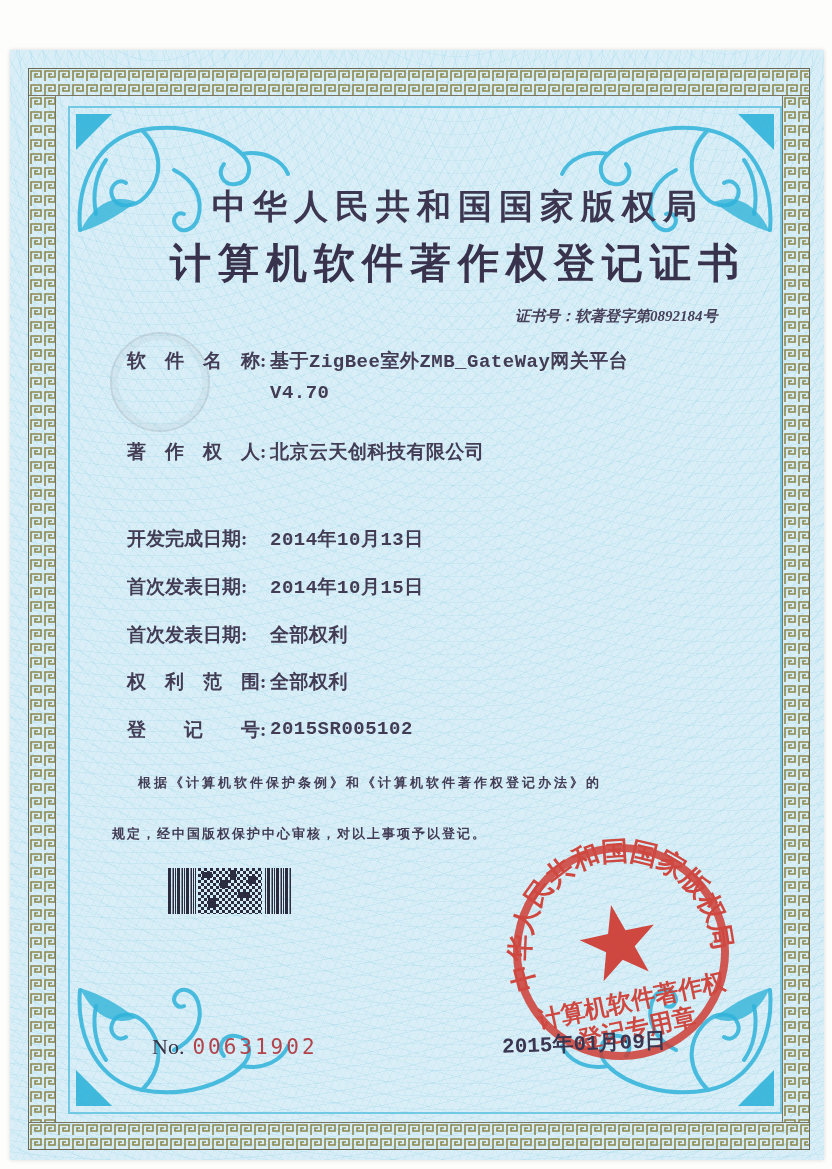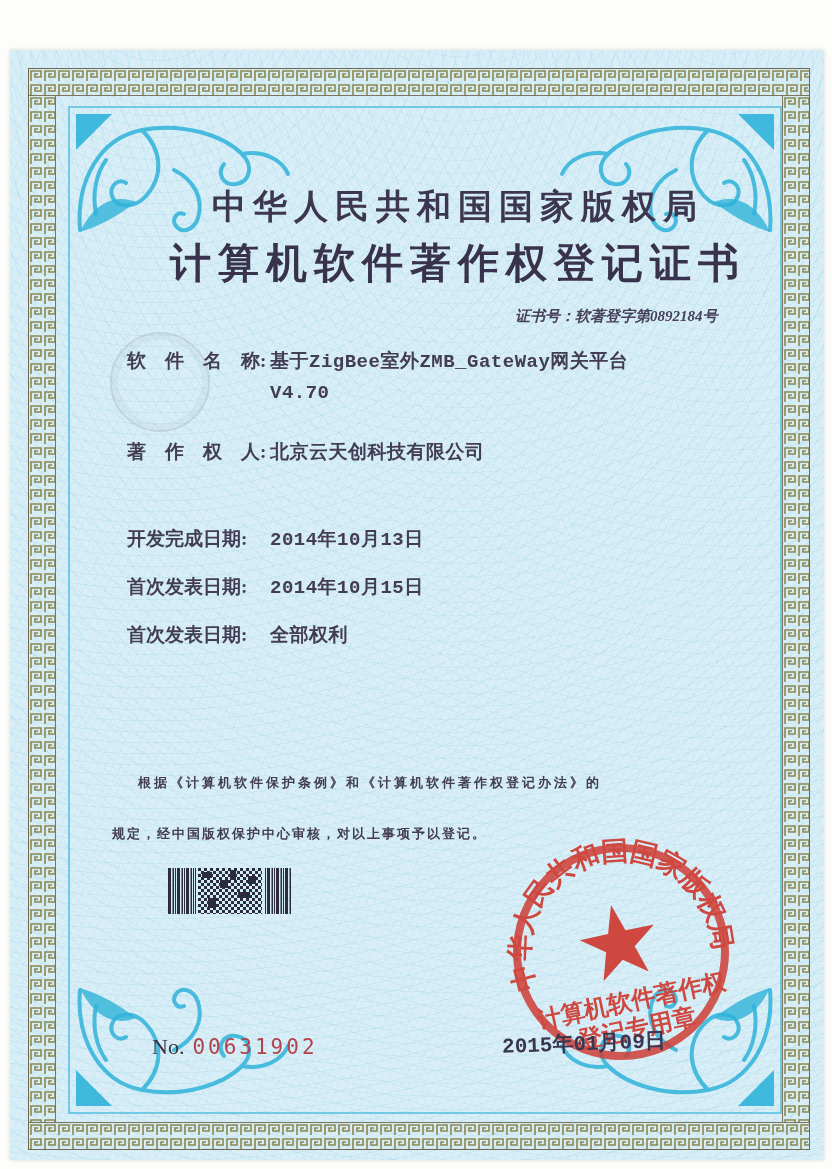--- a/index.html
+++ b/index.html
@@ -173,20 +173,26 @@
     </div>
     <div class="field-row row2">
       <span class="field-label">开发完成日期:</span><span class="field-value">2014年10月13日</span>
     </div>
     <div class="field-row row3">
       <span class="field-label">首次发表日期:</span><span class="field-value">2014年10月15日</span>
     </div>
     <div class="field-row row4">
       <span class="field-label">首次发表日期:</span><span class="field-value">全部权利</span>
     </div>
+    <div class="field-row row5">
+      <span class="field-label">权　利　范　围:</span><span class="field-value">全部权利</span>
+    </div>
+    <div class="field-row row6">
+      <span class="field-label">登　　记　　号:</span><span class="field-value">2015SR005102</span>
+    </div>
 
     <div class="statement st1">根据《计算机软件保护条例》和《计算机软件著作权登记办法》的</div>
     <div class="statement st2">规定，经中国版权保护中心审核，对以上事项予以登记。</div>
 
     <svg class="barcode" viewBox="0 0 124 46">
       <defs>
         <pattern id="bcChk" width="6" height="6" patternUnits="userSpaceOnUse">
           <rect width="3" height="3" fill="#2c2c40"></rect>
             <rect x="3" y="3" width="3" height="3" fill="#2c2c40"></rect>
         </pattern>

